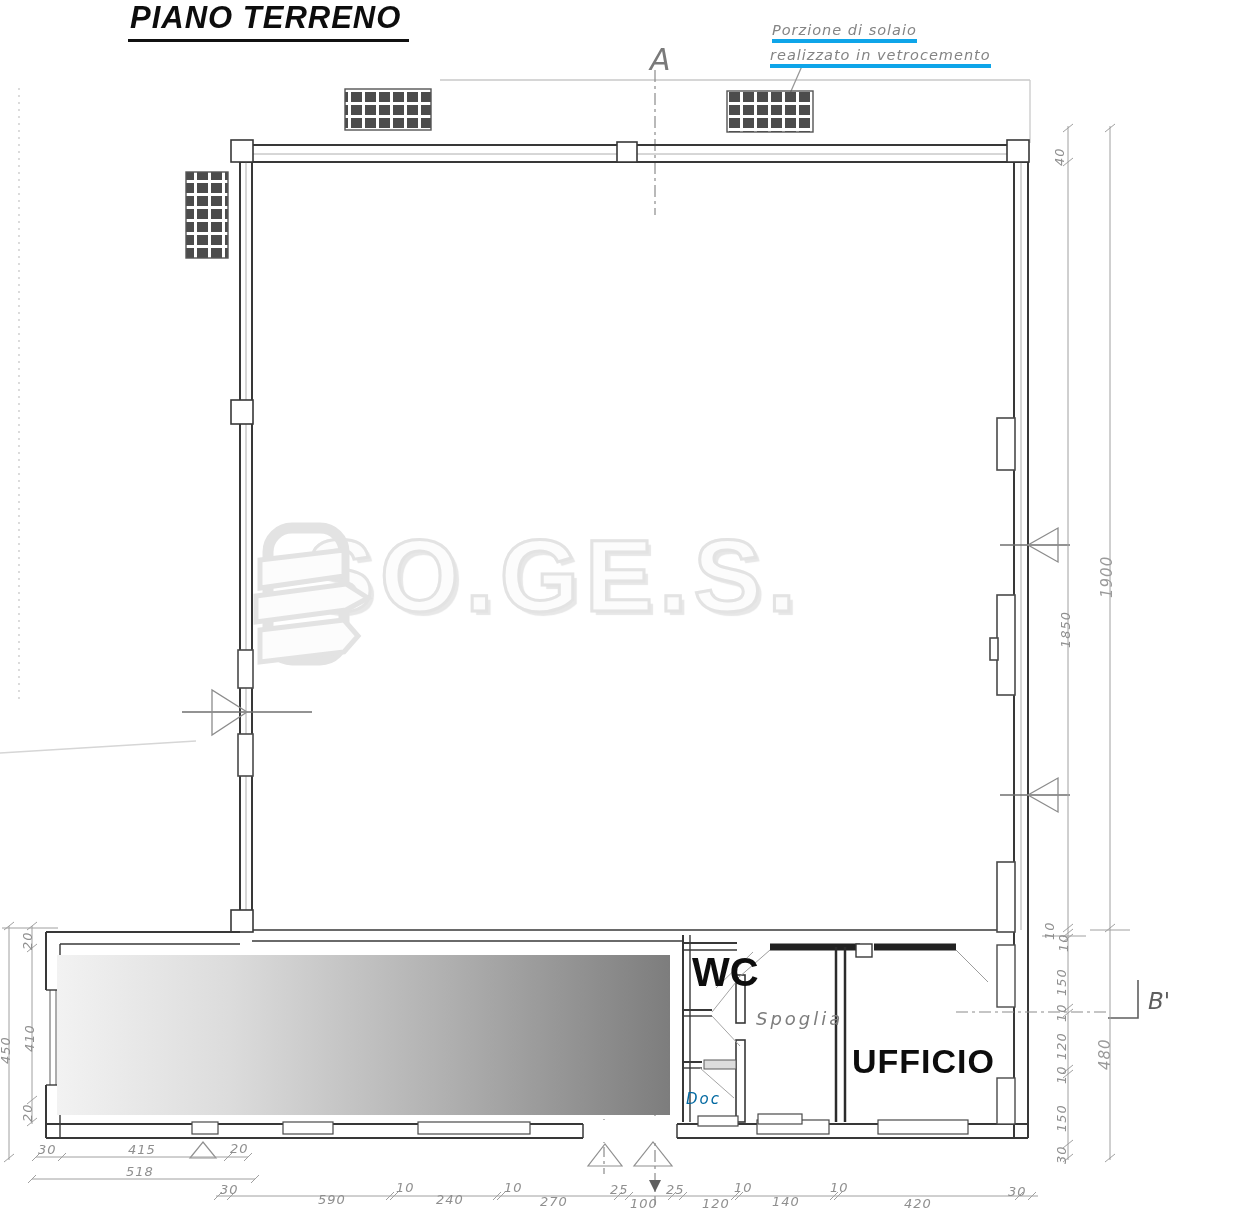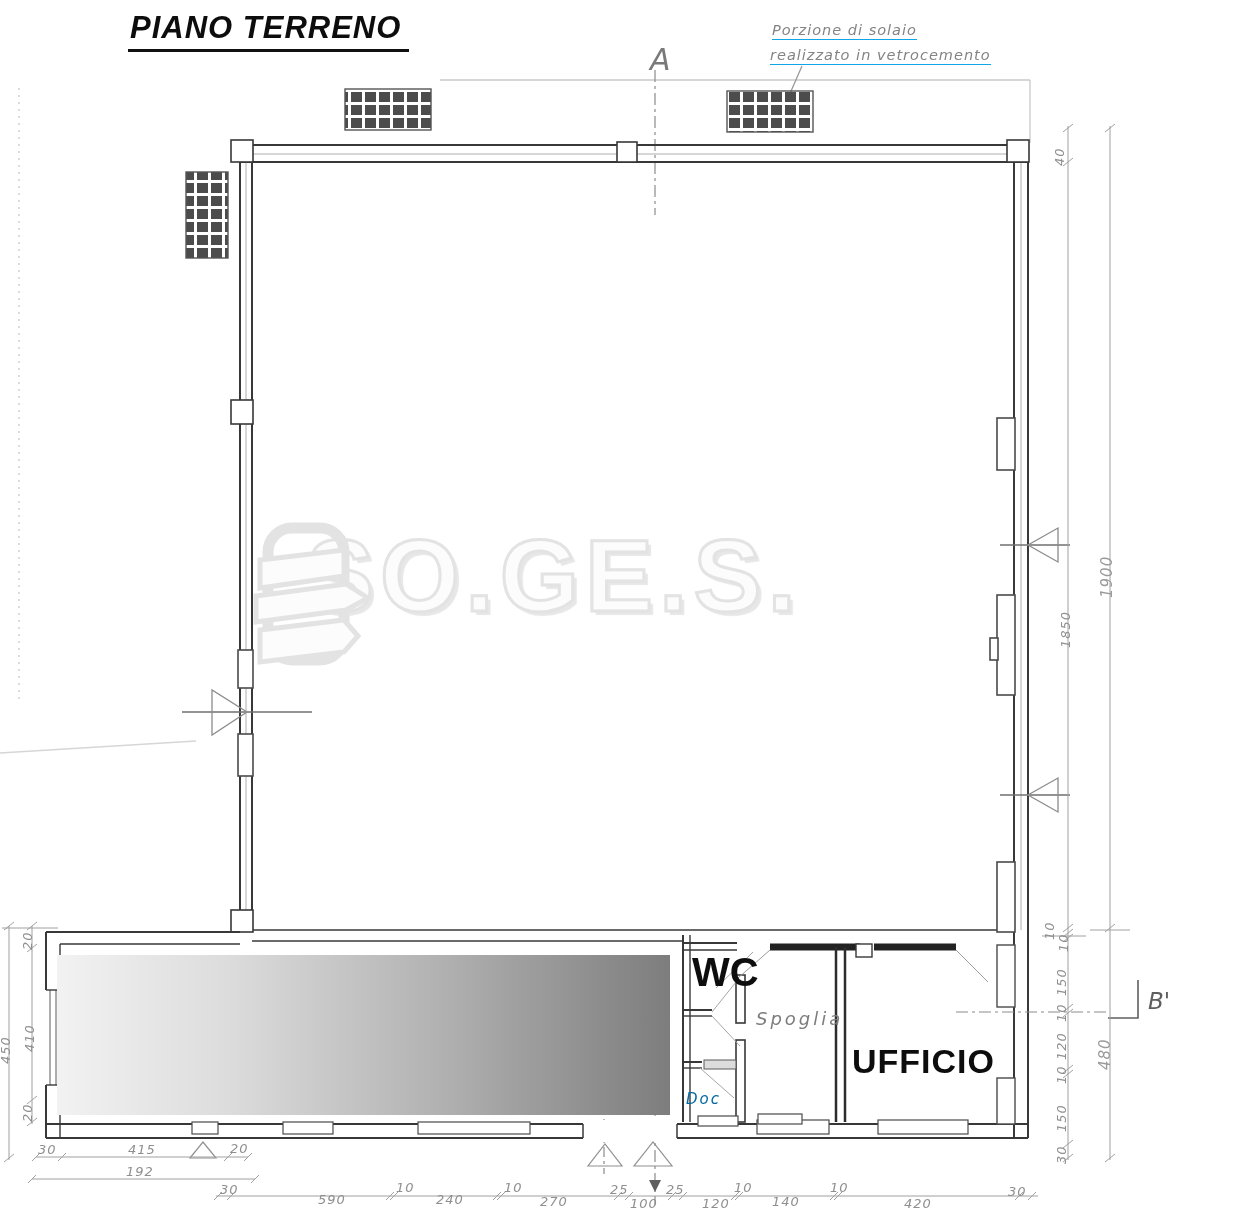--- a/index.html
+++ b/index.html
@@ -5,21 +5,21 @@
   html,body{margin:0;padding:0;background:#ffffff;}
   #canvas{position:relative;width:1237px;height:1213px;background:#fff;overflow:hidden;
           font-family:"Liberation Sans",sans-serif;}
   .lbl{position:absolute;white-space:nowrap;z-index:6;}
   .dim{font-family:"DejaVu Sans",sans-serif;font-style:italic;font-size:13px;color:#8f8f8f;letter-spacing:1px;}
   .dimL{font-size:15px;color:#9a9a9a;}
   .rot{transform:rotate(-90deg);transform-origin:0 0;}
   .hand{font-family:"DejaVu Sans",sans-serif;font-style:italic;color:#848484;}
   .big{font-weight:bold;color:#0d0d0d;font-family:"Liberation Sans",sans-serif;}
   #title{font-size:31px;font-style:italic;border-bottom:3px solid #111;padding:0 8px 3px 2px;letter-spacing:1px;}
-  .noteline{font-size:14.5px;letter-spacing:1px;border-bottom:1px solid #0ea5e9;padding-bottom:1px;}
+  .noteline{font-size:14.5px;letter-spacing:1px;border-bottom:4px solid #0ea5e9;padding-bottom:1px;}
   #sec-a{font-size:30px;font-style:italic;color:#7a7a7a;}
   #sec-b{font-size:23px;font-style:italic;color:#5e5e5e;}
   #wc{font-size:40px;}
   #ufficio{font-size:34px;letter-spacing:1px;}
   #spoglia{font-size:18px;letter-spacing:3px;color:#7d7d7d;}
   #doc{font-size:15px;letter-spacing:2px;color:#0369a1;}
   #plan{position:absolute;left:0;top:0;z-index:3;}
   #watermark{position:absolute;left:238px;top:518px;z-index:1;display:flex;align-items:center;}
   #wm-text{font-size:102px;font-weight:bold;letter-spacing:6px;color:#fcfcfc;
            -webkit-text-stroke:3px #e3e3e3;text-shadow:4px 4px 1px #e7e7e7,-1px -1px 0 #eee;
@@ -237,21 +237,21 @@
       <line x1="224" y1="1161" x2="232" y2="1153"></line>
         <line x1="244" y1="1161" x2="252" y2="1153"></line>
       <line x1="32" y1="1179" x2="255" y2="1179"></line>
       <line x1="28" y1="1183" x2="36" y2="1175"></line>
         <line x1="251" y1="1183" x2="259" y2="1175"></line>
     </g>
   </svg>
 
   <div id="redaction"></div>
 
-  <div class="lbl big" id="title" style="left:128px;top:10px;">PIANO TERRENO</div>
+  <div class="lbl big" id="title" style="left:128px;top:0;">PIANO TERRENO</div>
 
   <div class="lbl hand noteline" style="left:772px;top:22px;">Porzione di solaio</div>
   <div class="lbl hand noteline" style="left:770px;top:47px;">realizzato in vetrocemento</div>
 
   <div class="lbl hand" id="sec-a" style="left:650px;top:42px;">A</div>
   <div class="lbl hand" id="sec-b" style="left:1148px;top:988px;">B'</div>
 
   <div class="lbl big" id="wc" style="left:692px;top:950px;z-index:6;">WC</div>
   <div class="lbl hand" id="spoglia" style="left:756px;top:1008px;">Spoglia</div>
   <div class="lbl big" id="ufficio" style="left:852px;top:1042px;">UFFICIO</div>
@@ -287,15 +287,15 @@
   <span class="lbl dim" style="left:1008px;top:1184px;">30</span>
 
   <span class="lbl dim rot" style="left:20px;top:950px;">20</span>
   <span class="lbl dim rot" style="left:22px;top:1052px;">410</span>
   <span class="lbl dim rot" style="left:20px;top:1122px;">20</span>
   <span class="lbl dim rot" style="left:-2px;top:1064px;">450</span>
 
   <span class="lbl dim" style="left:38px;top:1142px;">30</span>
   <span class="lbl dim" style="left:128px;top:1142px;">415</span>
   <span class="lbl dim" style="left:230px;top:1141px;">20</span>
-  <span class="lbl dim" style="left:126px;top:1164px;">192</span>
+  <span class="lbl dim" style="left:126px;top:1164px;">518</span>
 
 </div>
 
 </body></html>

